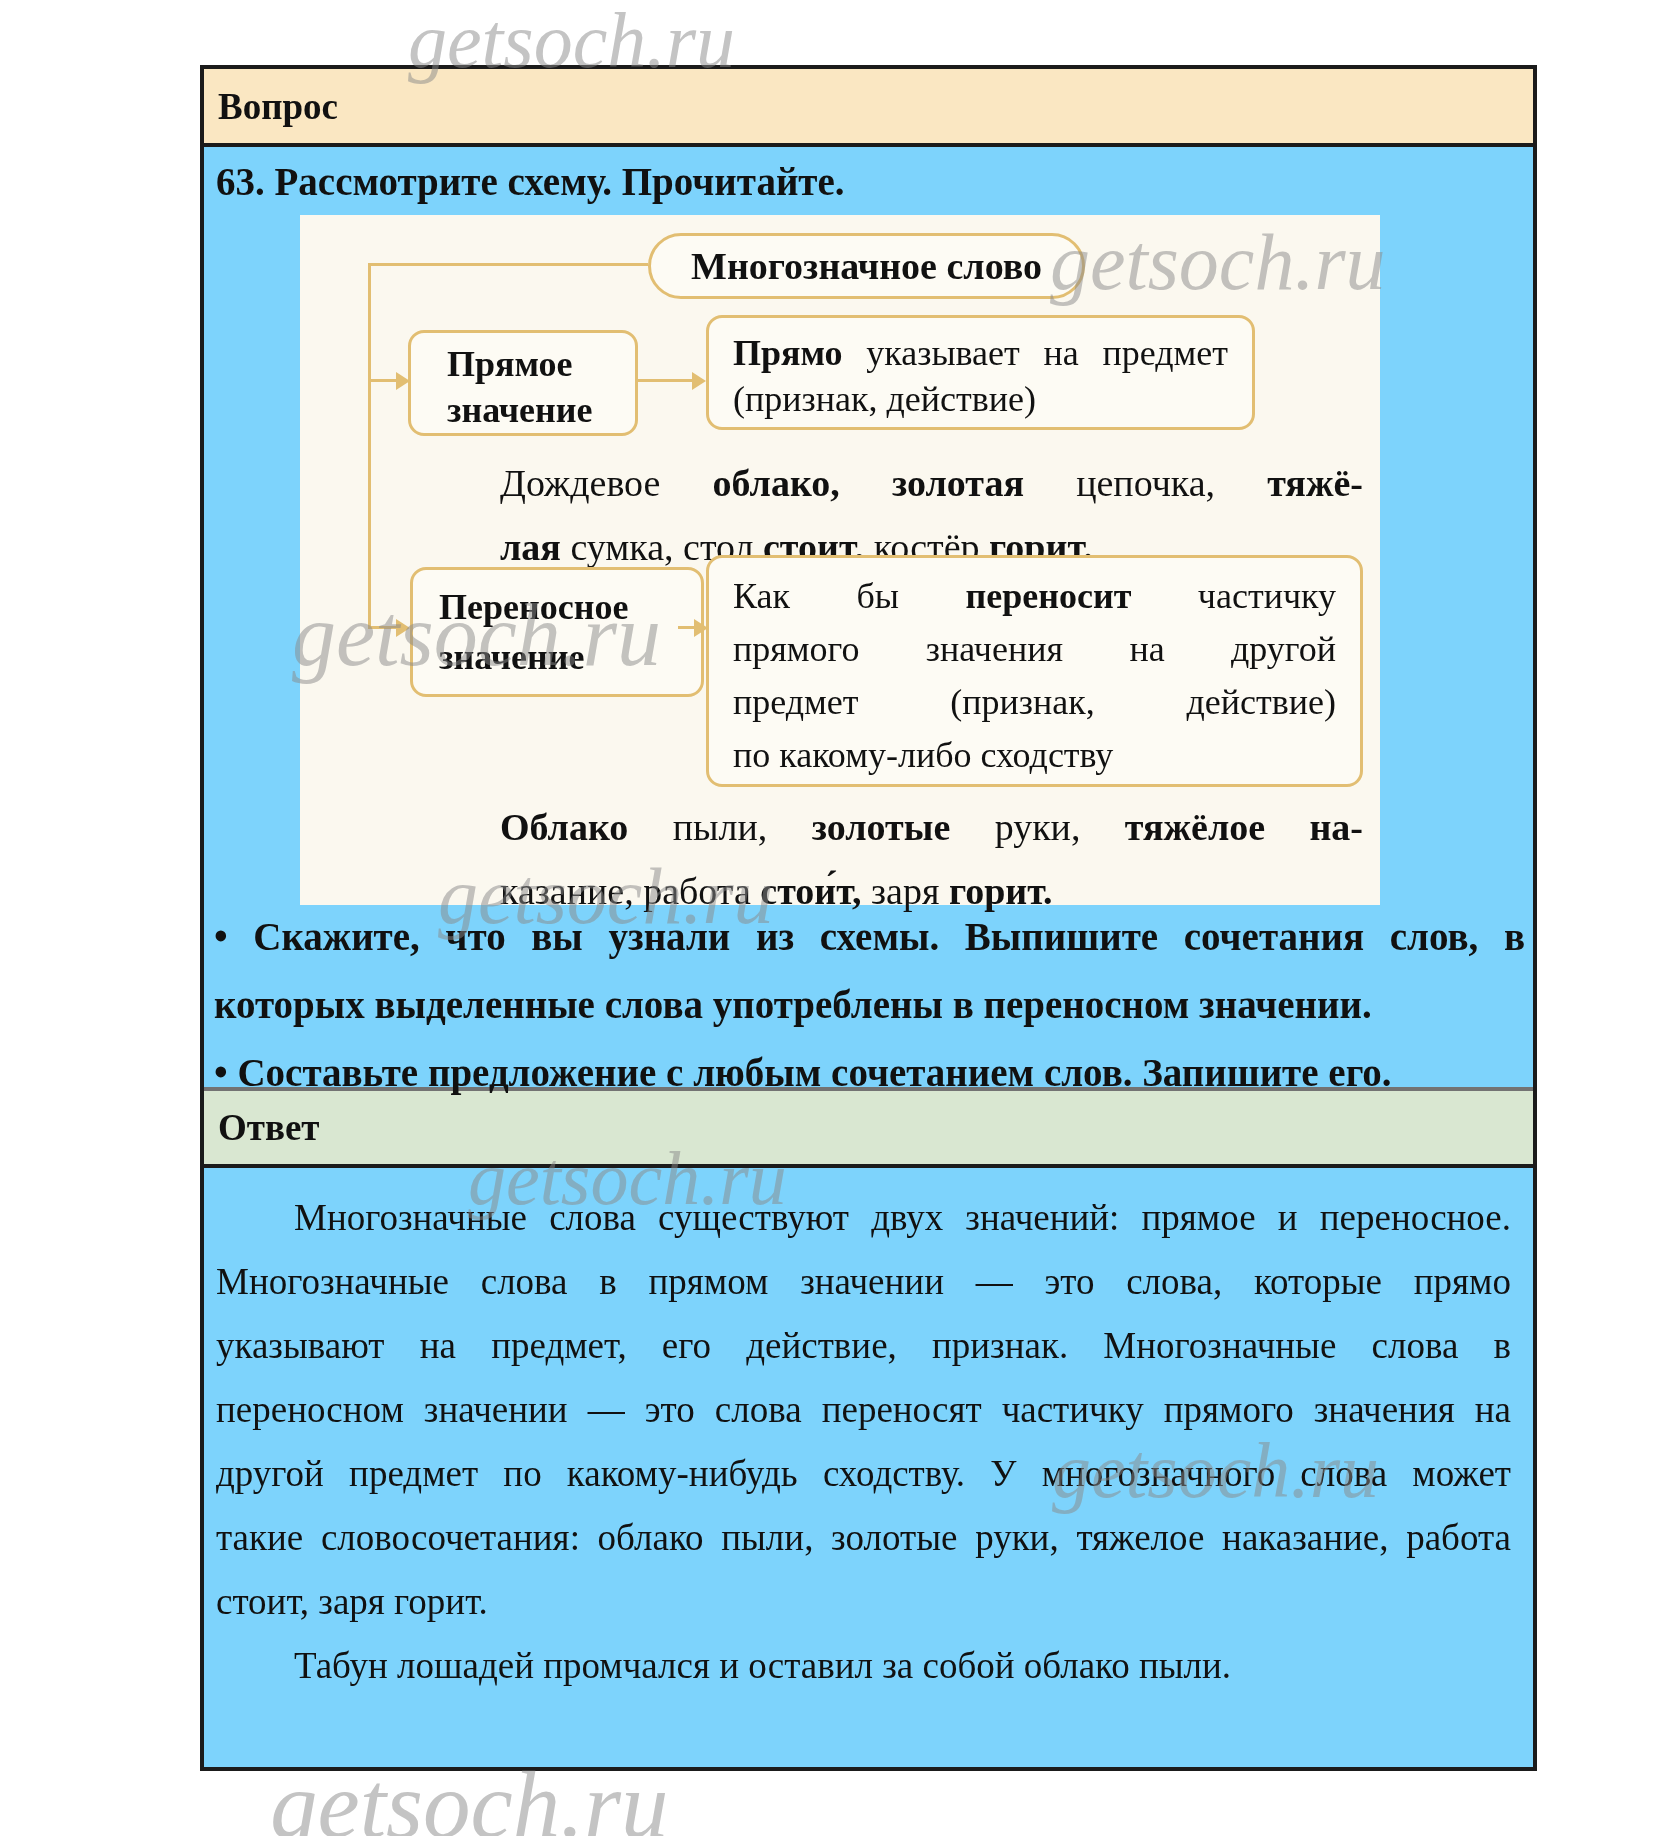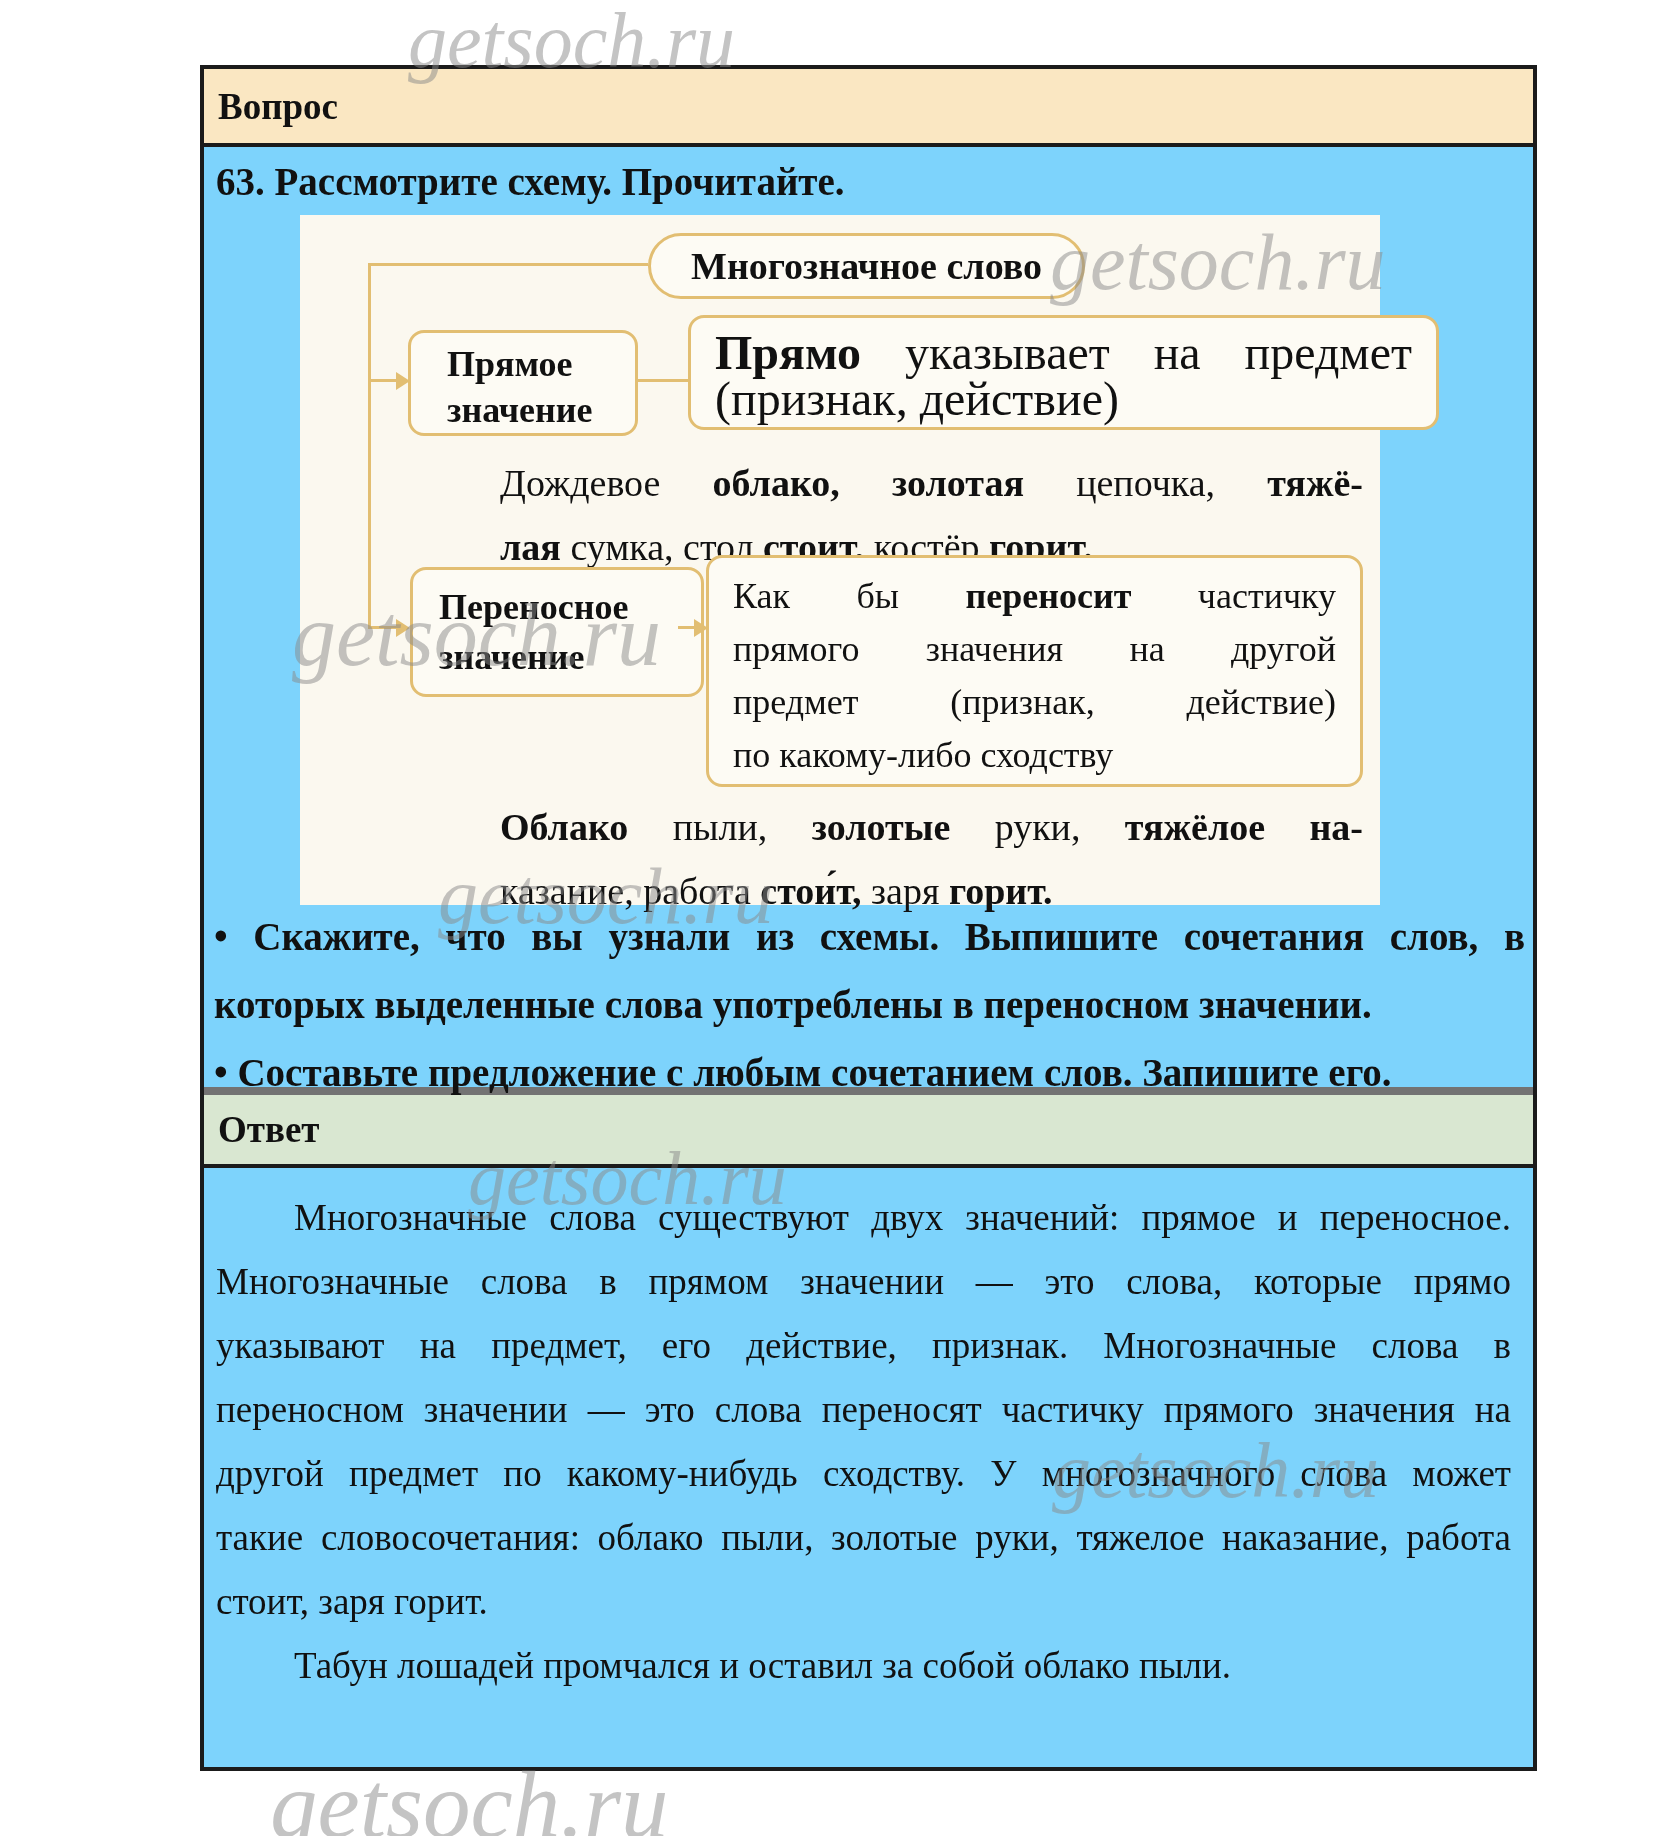--- a/index.html
+++ b/index.html
@@ -45,21 +45,21 @@
     background:#FAE7C2;
     border-bottom:4px solid #1b1b1b;
     display:flex;align-items:center;
     padding-left:14px;
     font-size:37px;font-weight:bold;
   }
   .aheader{
     box-sizing:border-box;
     height:81px;
     background:#D9E7D1;
-    border-top:8px solid #737373;
+    border-top:4px solid #737373;
     border-bottom:4px solid #1b1b1b;
     display:flex;align-items:center;
     padding-left:14px;
     font-size:37px;font-weight:bold;
   }
   .qcell{position:relative;height:940px;}
   .qtitle{
     position:absolute;left:12px;top:12px;
     font-size:39px;font-weight:bold;
   }
@@ -81,23 +81,23 @@
     border-radius:33px;
     display:flex;align-items:center;justify-content:center;
     font-weight:bold;font-size:38px;
   }
   .lbox1{
     left:108px;top:115px;width:230px;height:106px;
     padding:8px 0 0 36px;
     font-weight:bold;font-size:36px;line-height:46px;
   }
   .dbox1{
-    left:388px;top:100px;width:751px;height:115px;
+    left:406px;top:100px;width:549px;height:115px;
     padding:12px 24px;
-    font-size:48px;line-height:46px;
+    font-size:36px;line-height:46px;
   }
   .lbox2{
     left:110px;top:352px;width:294px;height:130px;
     padding:12px 0 0 26px;
     font-weight:bold;font-size:36px;line-height:50px;
   }
   .dbox2{
     left:406px;top:340px;width:657px;height:232px;
     padding:12px 24px;
     font-size:36px;line-height:53px;

